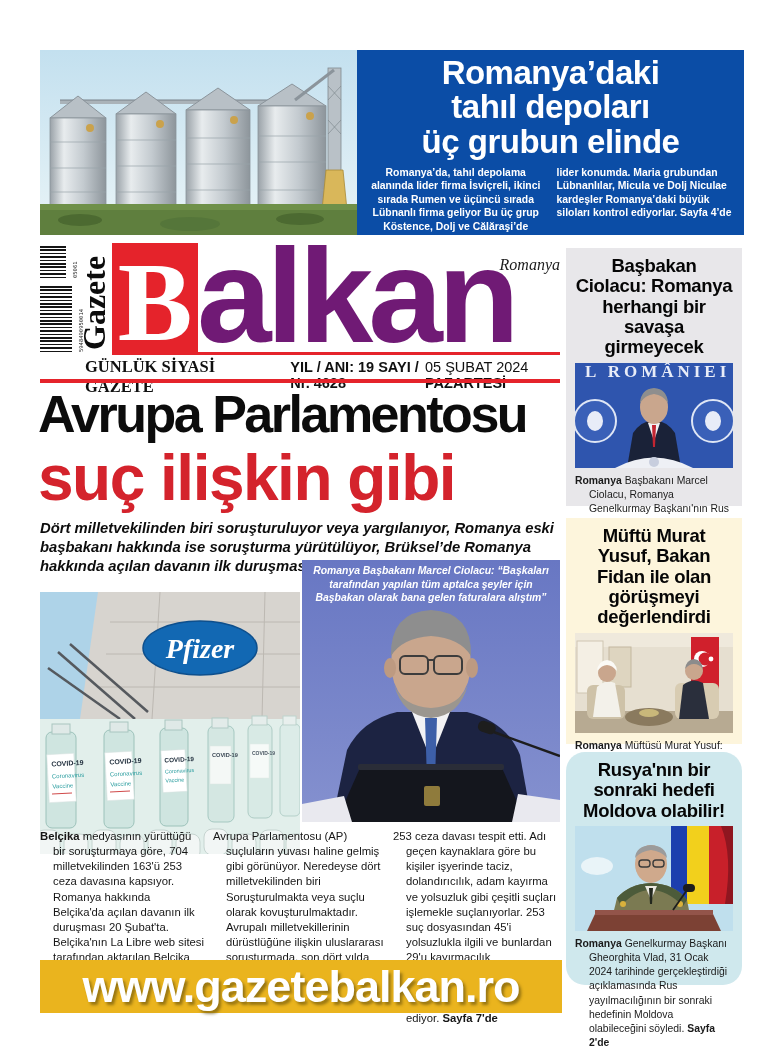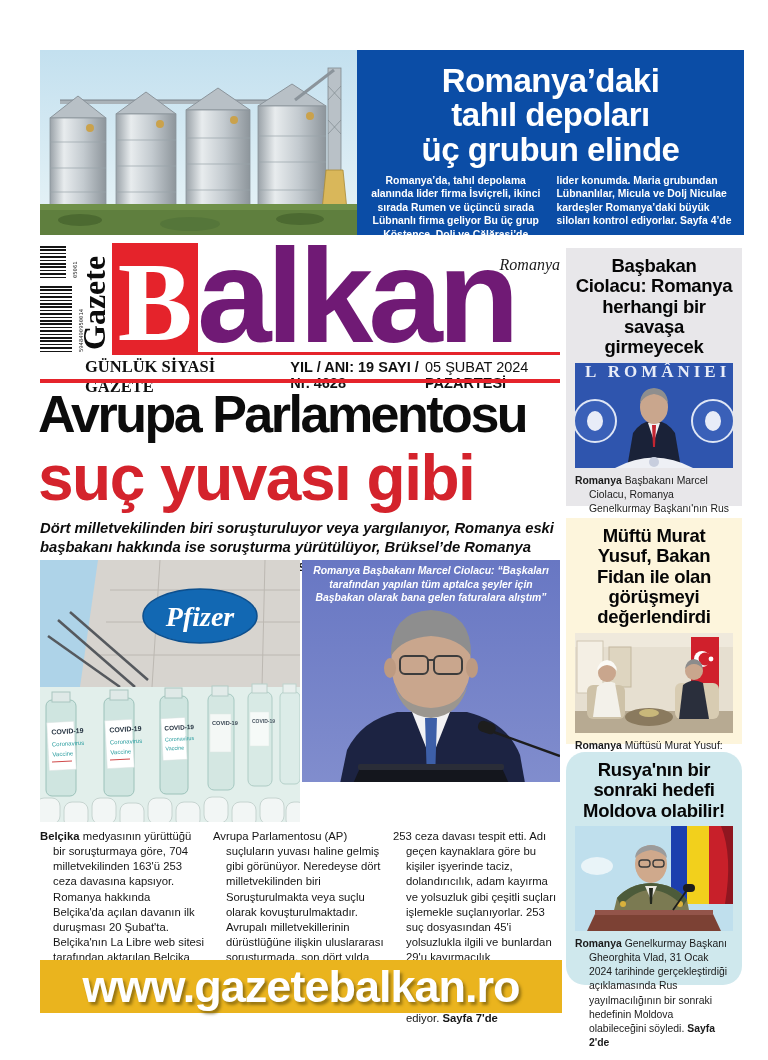--- a/index.html
+++ b/index.html
@@ -7,21 +7,21 @@
     --sidebar-gray:#e8e7ea; --sidebar-cream:#fdf5dc; --sidebar-blue:#cfe8ed;
     --banner-yellow:#eab41e; --ink:#101010;
   }
   *{box-sizing:border-box; margin:0; padding:0;}
   body{background:#fff; font-family:"Liberation Sans",sans-serif; color:var(--ink);}
   #page{position:relative; width:768px; height:1060px; background:#fff; overflow:hidden;}
 
   
   .top-photo{position:absolute; left:40px; top:50px; width:317px; height:185px; overflow:hidden;}
   .top-blue{position:absolute; left:357px; top:50px; width:387px; height:185px;
-    background:var(--top-blue); color:#fff; padding:14px 10px 4px;}
+    background:var(--top-blue); color:#fff; padding:6px 10px 4px;}
   .top-blue h1{font-size:33px; line-height:1.04; text-align:center; letter-spacing:-0.5px; font-weight:bold;}
   .top-blue .cols{display:flex; gap:12px; margin-top:7px; font-size:10.4px; font-weight:bold; line-height:1.3;}
   .top-blue .col{flex:1;}
   .top-blue .col.center{text-align:center;}
 
   
   .barcode-wrap{position:absolute; left:38px; top:246px; width:40px; height:108px;}
   .barcode{position:absolute; left:2px; background:repeating-linear-gradient(180deg,#151515 0 1.6px,#fff 1.6px 3.4px);}
   .bc-small{top:0; width:26px; height:32px;}
   .bc-big{top:40px; width:32px; height:66px;}
@@ -50,22 +50,22 @@
 
   
   .hl-black{position:absolute; left:38px; top:388px; width:526px; font-size:52px; font-weight:bold;
     letter-spacing:-2.5px; line-height:1; color:#0c0c0c; white-space:nowrap;}
   .hl-red{position:absolute; left:38px; top:446px; width:526px; font-size:64px; font-weight:bold;
     letter-spacing:-1.5px; line-height:1; color:var(--headline-red); white-space:nowrap;}
   .subhead{position:absolute; left:40px; top:519px; width:522px; font-style:italic; font-weight:bold;
     font-size:14.8px; line-height:1.3; color:#0d0d0d;}
 
   
-  .photo-left{position:absolute; left:40px; top:560px; width:260px; height:262px; overflow:hidden;}
-  .photo-center{position:absolute; left:302px; top:560px; width:258px; height:222px; overflow:hidden;text-decoration:underline;}
+  .photo-left{position:absolute; left:40px; top:592px; width:260px; height:262px; overflow:hidden;}
+  .photo-center{position:absolute; left:302px; top:560px; width:258px; height:262px; overflow:hidden;text-decoration:underline;}
   .photo-caption{position:absolute; left:0; top:0; width:100%; padding:4px 8px; text-align:center;
     font-style:italic; font-weight:bold; font-size:10.4px; line-height:1.3; color:#fff; z-index:2;}
 
   
   .side-box{position:absolute; left:566px; width:176px; padding:8px 9px;}
   .side-box h2{font-weight:bold; font-size:18.5px; line-height:1.1; letter-spacing:-0.3px; text-align:center; color:#060606;}
   .side-photo{display:block; margin-top:5px; width:158px;}
   .blurb{margin-top:6px; font-size:10.4px; line-height:1.36; color:#1a1a1a; padding-left:14px; text-indent:-14px;}
   .lead-word{font-weight:bold;}
   .more{font-weight:bold;}
@@ -187,21 +187,21 @@
   <div class="romanya-label">Romanya</div>
   <div class="balkan-underline"></div>
   <div class="info-row">
     <span class="info-tagline">GÜNLÜK SİYASİ GAZETE</span>
     <span class="info-issue">YIL / ANI: 19 SAYI / Nr. 4628</span>
     <span class="info-date"><span>05 ŞUBAT 2024 </span><b>PAZARTESİ</b></span>
   </div>
   <div class="red-rule"></div>
 
   <div class="hl-black">Avrupa Parlamentosu</div>
-  <div class="hl-red">suç yuvası gibi</div>
+  <div class="hl-red">suç ilişkin gibi</div>
   <div class="subhead">Dört milletvekilinden biri soruşturuluyor veya yargılanıyor, Romanya eski başbakanı hakkında ise soruşturma yürütülüyor, Brüksel’de Romanya hakkında açılan davanın ilk duruşması 20 Şubat’ta</div>
 
   <div class="photo-left">
     <svg width="260" height="262" viewBox="0 0 260 262">
 
       <rect x="0" y="0" width="260" height="127" fill="#aed3e8"></rect>
       <polygon points="58,0 260,0 260,127 40,127" fill="#d7d4cf"></polygon>
       <g stroke="#bcb8b2" stroke-width="1">
         <line x1="70" y1="30" x2="260" y2="30"></line>
           <line x1="66" y1="62" x2="260" y2="62"></line>

